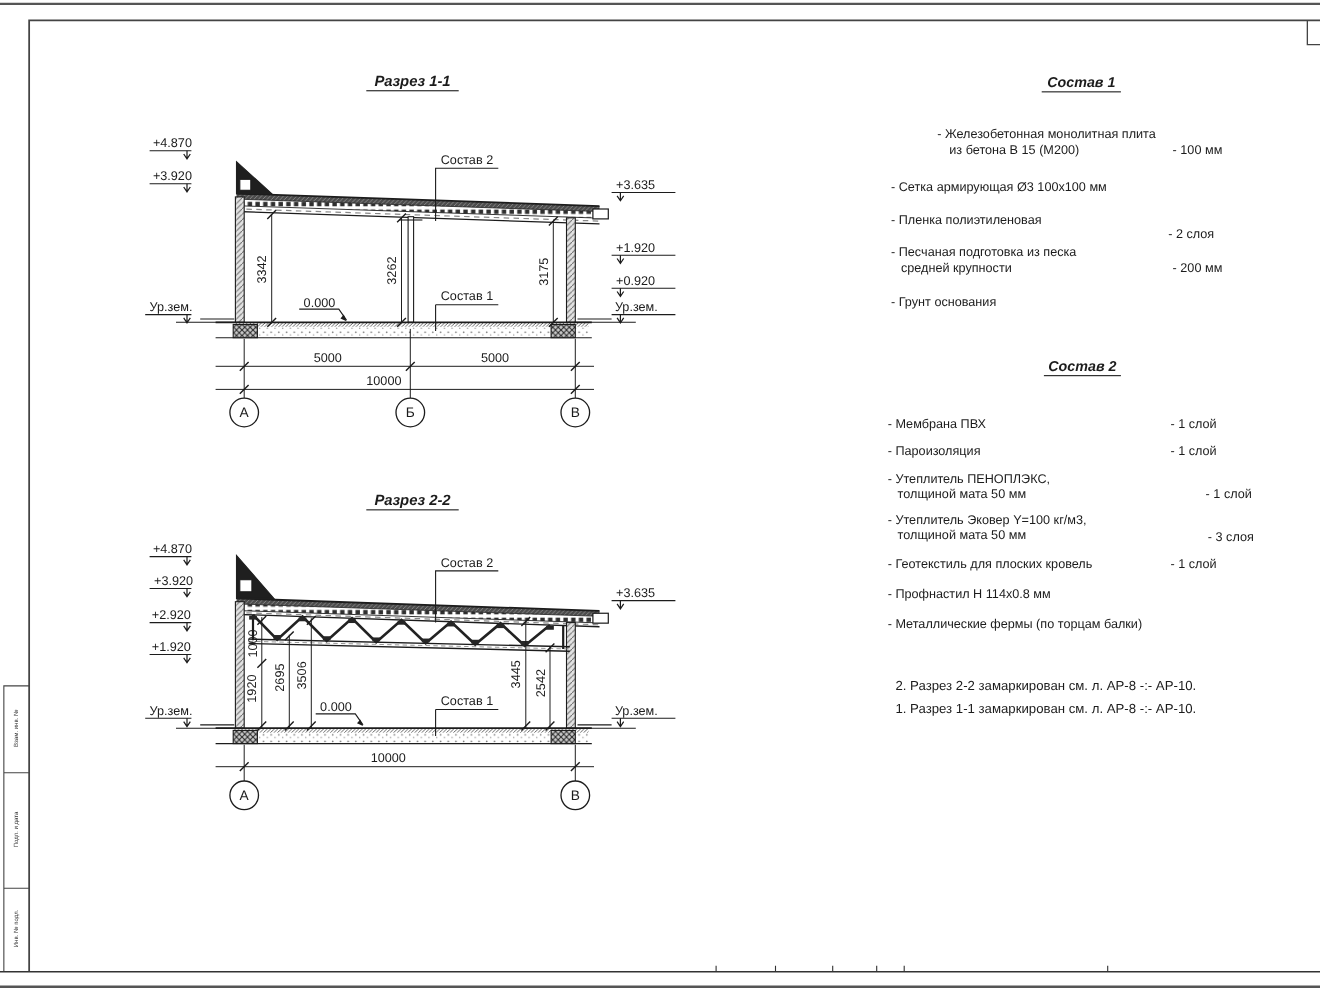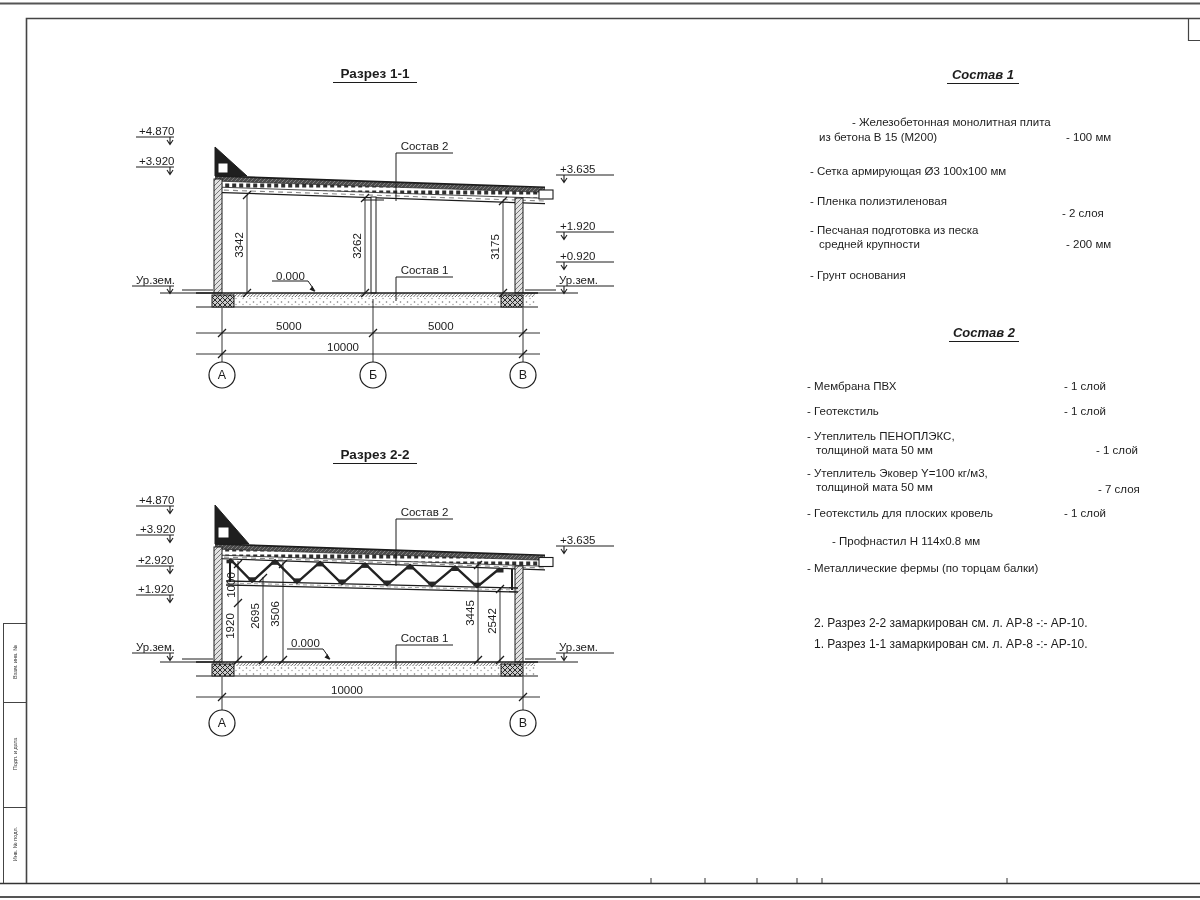--- a/index.html
+++ b/index.html
@@ -1,28 +1,28 @@
 <!DOCTYPE html>
 <html><head>
 <meta charset="utf-8">
 <style>
   html,body{margin:0;padding:0;background:#fff;}
   .page{position:relative;width:1200px;height:900px;background:#fff;overflow:hidden;
         font-family:"Liberation Sans",sans-serif;color:#1c1c1c;}
   svg{position:absolute;left:0;top:0;}
   .t{position:absolute;white-space:nowrap;font-size:11.5px;color:#1c1c1c;}
-  .stitle{position:absolute;font-size:13.5px;font-weight:bold;
+  .stitle{position:absolute;font-size:13.5px;font-weight:bold;font-style:italic;
           text-align:center;border-bottom:1.4px solid #1c1c1c;padding-bottom:1px;}
   .ptitle{position:absolute;font-size:13px;font-weight:bold;font-style:italic;
           text-align:center;border-bottom:1.3px solid #1c1c1c;padding-bottom:1px;}
   .vdim{position:absolute;width:56px;height:14px;line-height:14px;text-align:center;
         font-size:11.5px;transform:rotate(-90deg);}
   .axl{position:absolute;width:26px;text-align:center;font-size:12.5px;}
   .ctr{width:57px;text-align:center;}
-  .dimh{width:44px;}
+  .dimh{width:44px;text-align:center;}
   .note{font-size:12px;}
   .strip{position:absolute;width:70px;height:10px;line-height:10px;text-align:center;
          font-size:5.5px;color:#333;transform:rotate(-90deg);}
 </style>
 </head>
 <body>
 
 <div class="page">
 
 <svg width="1200" height="900" viewBox="0 0 1200 900">
@@ -212,44 +212,44 @@
 <div class="vdim" style="left:227px;top:609px">2695</div>
 <div class="vdim" style="left:247px;top:607px">3506</div>
 <div class="vdim" style="left:442px;top:606px">3445</div>
 <div class="vdim" style="left:464px;top:614px">2542</div>
 <div class="t dimh" style="left:331px;top:684px">10000</div>
 <div class="axl" style="left:209px;top:716px">А</div>
 <div class="axl" style="left:510px;top:716px">В</div>
 
 <div class="ptitle" style="left:947px;top:67px;width:72px">Состав 1</div>
 <div class="t" style="left:852px;top:116px">- Железобетонная  монолитная плита</div>
-<div class="t" style="left:819px;top:131px">из бетона В 15 (М200)</div>
+<div class="t" style="left:863px;top:131px">из бетона В 15 (М200)</div>
 <div class="t" style="left:1066px;top:131px">- 100 мм</div>
 <div class="t" style="left:810px;top:165px">- Сетка армирующая Ø3 100х100 мм</div>
 <div class="t" style="left:810px;top:195px">- Пленка полиэтиленовая</div>
 <div class="t" style="left:1062px;top:207px">-  2 слоя</div>
 <div class="t" style="left:810px;top:224px">- Песчаная подготовка из песка</div>
 <div class="t" style="left:819px;top:238px">средней крупности</div>
 <div class="t" style="left:1066px;top:238px">- 200 мм</div>
 <div class="t" style="left:810px;top:269px">- Грунт основания</div>
 
 <div class="ptitle" style="left:949px;top:325px;width:70px">Состав 2</div>
 <div class="t" style="left:807px;top:380px">- Мембрана ПВХ</div>
 <div class="t" style="left:1064px;top:380px">- 1 слой</div>
-<div class="t" style="left:807px;top:405px">- Геотекстиль</div>
+<div class="t" style="left:807px;top:405px">- Пароизоляция</div>
 <div class="t" style="left:1064px;top:405px">- 1 слой</div>
 <div class="t" style="left:807px;top:430px">- Утеплитель ПЕНОПЛЭКС,</div>
 <div class="t" style="left:816px;top:444px">толщиной мата 50 мм</div>
 <div class="t" style="left:1096px;top:444px">- 1 слой</div>
 <div class="t" style="left:807px;top:467px">- Утеплитель Эковер Y=100 кг/м3,</div>
 <div class="t" style="left:816px;top:481px">толщиной мата 50 мм</div>
-<div class="t" style="left:1098px;top:483px">- 7 слоя</div>
+<div class="t" style="left:1098px;top:483px">- 3 слоя</div>
 <div class="t" style="left:807px;top:507px">- Геотекстиль для плоских кровель</div>
 <div class="t" style="left:1064px;top:507px">- 1 слой</div>
-<div class="t" style="left:832px;top:535px">- Профнастил Н 114х0.8 мм</div>
+<div class="t" style="left:807px;top:535px">- Профнастил Н 114х0.8 мм</div>
 <div class="t" style="left:807px;top:562px">- Металлические фермы (по торцам балки)</div>
 
 <div class="t note" style="left:814px;top:637px">1. Разрез 1-1 замаркирован см. л. АР-8 -:- АР-10.</div>
 <div class="t note" style="left:814px;top:616px">2. Разрез 2-2 замаркирован см. л. АР-8 -:- АР-10.</div>
 
 <div class="strip" style="left:-20px;top:657px">Взам. инв. №</div>
 <div class="strip" style="left:-20px;top:749px">Подп. и дата</div>
 <div class="strip" style="left:-20px;top:839px">Инв. № подл.</div>
 
 </div>

